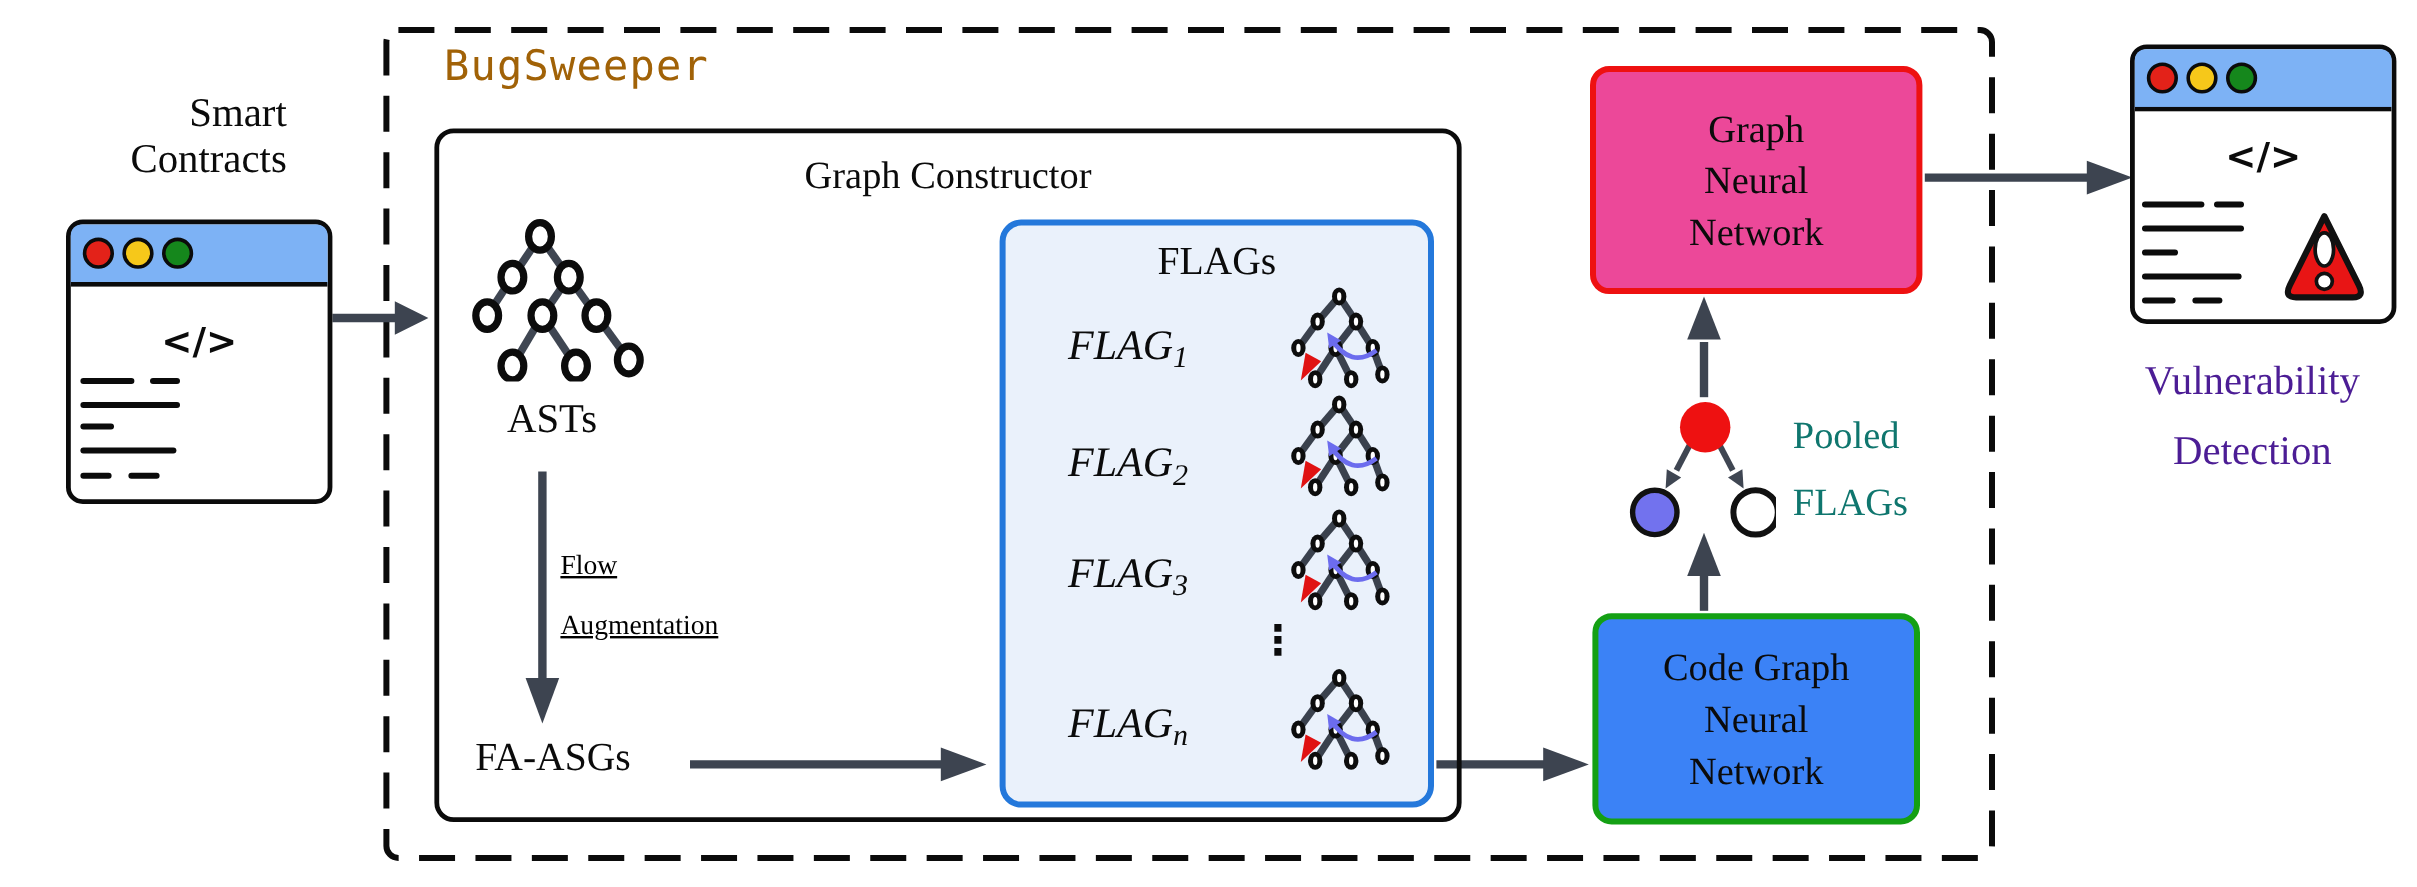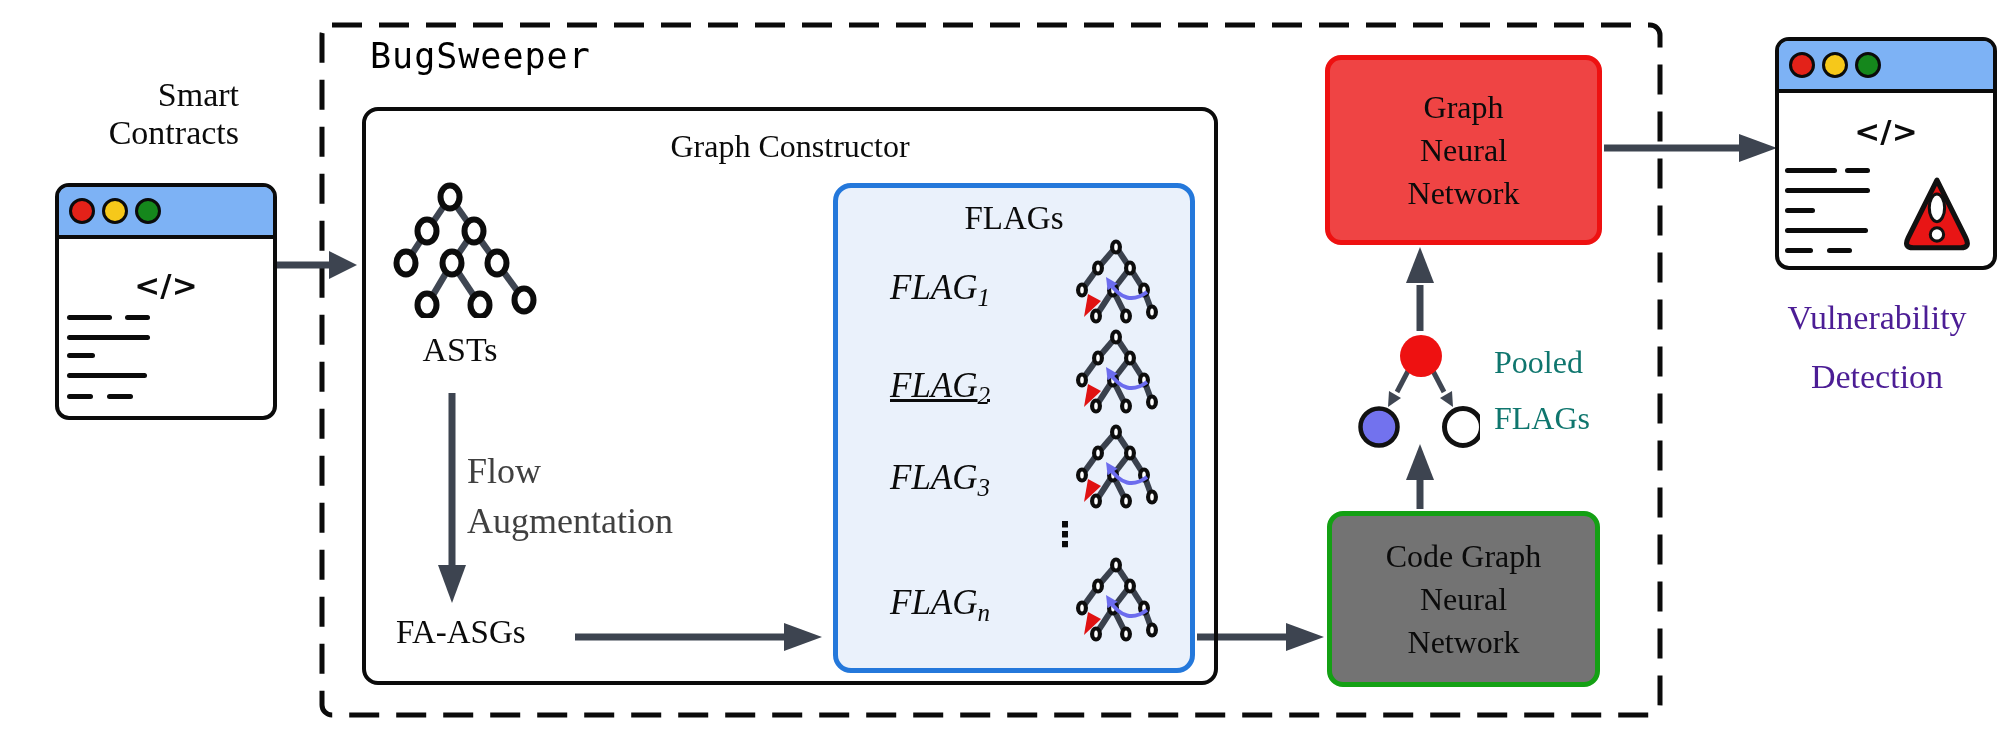--- a/index.html
+++ b/index.html
@@ -5,21 +5,21 @@
   html,body{margin:0;padding:0;background:#fff;}
   .canvas{position:relative;width:2014px;height:739px;background:#ffffff;
           font-family:"Liberation Serif",serif;overflow:hidden;}
   .overlay{position:absolute;left:0;top:0;z-index:1;}
   .abs{position:absolute;}
   .z2{z-index:2;}
 
   
   .big-label{font-size:34px;color:#0b0b0b;}
   .center{text-align:center;}
-  .mono-label{font-family:"DejaVu Sans Mono",monospace;font-size:35px;letter-spacing:1px;color:#000000;}
+  .mono-label{font-family:"DejaVu Sans Mono",monospace;font-size:35px;letter-spacing:1px;color:#a16207;}
 
   
   .browser{position:absolute;width:222px;background:#fff;border:4px solid #0b0b0b;
            border-radius:14px;box-sizing:border-box;z-index:2;}
   .browser-header{height:48px;background:#7db2f5;border-bottom:4px solid #0b0b0b;
            border-radius:9px 9px 0 0;display:flex;align-items:center;padding-left:10px;gap:7px;}
   .dot{width:26px;height:26px;border-radius:50%;border:3.5px solid #0b0b0b;box-sizing:border-box;}
   .dot.red{background:#e32219;} .dot.yellow{background:#f6c81a;} .dot.green{background:#15871c;}
   .code-glyph{position:absolute;left:0;right:0;text-align:center;
            font-family:"DejaVu Sans",sans-serif;font-weight:600;font-size:31px;color:#0b0b0b;}
@@ -35,25 +35,25 @@
   .flags-title{position:absolute;left:0;right:0;top:12px;text-align:center;font-size:33px;color:#0b0b0b;}
   .flag-label{position:absolute;left:52px;font-style:italic;font-size:35px;color:#0b0b0b;white-space:nowrap;}
   .flag-label .sub{font-size:25px;vertical-align:-7px;}
   .flag-tree{position:absolute;left:230px;}
   .flags-dots{position:absolute;left:210px;top:326px;font-family:"DejaVu Sans",sans-serif;
           font-size:34px;font-weight:700;color:#0b0b0b;}
 
   .nn-box{position:absolute;border-radius:16px;box-sizing:border-box;z-index:2;
           display:flex;flex-direction:column;justify-content:center;text-align:center;}
   .nn-box .nn-line{font-size:32px;line-height:43px;color:#0b0b0b;}
-  .green-box{left:1327px;top:511px;width:273px;height:176px;background:#737373;border:5px solid #14a014;justify-content:center;}
-  .red-box{left:1325px;top:55px;width:277px;height:190px;background:#ef4444;border:5px solid #ee1111;}
+  .green-box{left:1327px;top:511px;width:273px;height:176px;background:#3b82f6;border:5px solid #14a014;justify-content:center;}
+  .red-box{left:1325px;top:55px;width:277px;height:190px;background:#ec4899;border:5px solid #ee1111;}
 
   .pooled-text{position:absolute;left:1494px;top:334px;font-size:32px;line-height:56px;color:#0f766e;z-index:2;}
-  .flow-text{position:absolute;left:467px;top:446px;font-size:36px;line-height:50px;color:#404040;z-index:2;}
+  .flow-text{position:absolute;left:467px;top:446px;font-size:23px;line-height:50px;color:#000000;z-index:2;text-decoration:underline;}
   .out-label{position:absolute;left:1746px;top:288px;width:262px;text-align:center;
              font-size:34px;line-height:59px;color:#4c1d95;z-index:2;}
 </style>
 </head>
 <body>
 
 <div class="canvas">
 
   <svg class="overlay" width="2014" height="739" viewBox="0 0 2014 739">
 
@@ -190,21 +190,21 @@
   <div class="abs z2" style="left:396px;top:614px;font-size:33px;color:#0b0b0b;">FA-ASGs</div>
 
   <div class="flags-box">
     <div class="flags-title">FLAGs</div>
 
     <div class="flag-label" style="top:80px;"><span>FLAG</span><span class="sub">1</span></div>
     <svg class="flag-tree" style="top:50px;" width="95" height="90" viewBox="0 0 95 90">
         <use href="#flagtree"></use>
       </svg>
 
-    <div class="flag-label" style="top:178px;text-decoration:underline;"><span>FLAG</span><span class="sub">2</span></div>
+    <div class="flag-label" style="top:178px;"><span>FLAG</span><span class="sub">2</span></div>
     <svg class="flag-tree" style="top:140px;" width="95" height="90" viewBox="0 0 95 90">
         <use href="#flagtree"></use>
       </svg>
 
     <div class="flag-label" style="top:270px;"><span>FLAG</span><span class="sub">3</span></div>
     <svg class="flag-tree" style="top:235px;" width="95" height="90" viewBox="0 0 95 90">
         <use href="#flagtree"></use>
       </svg>
 
     <div class="flags-dots">⋮</div>

